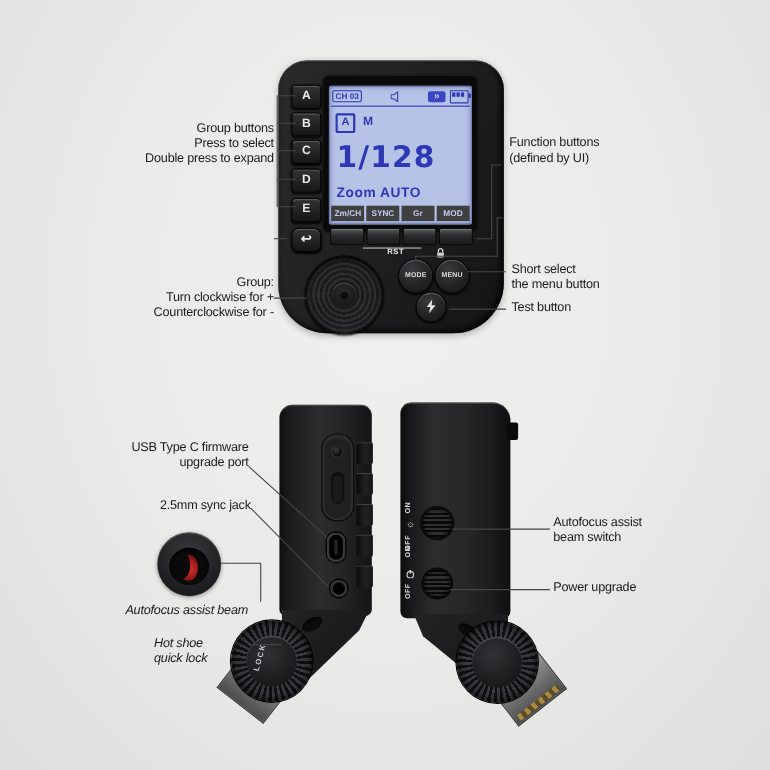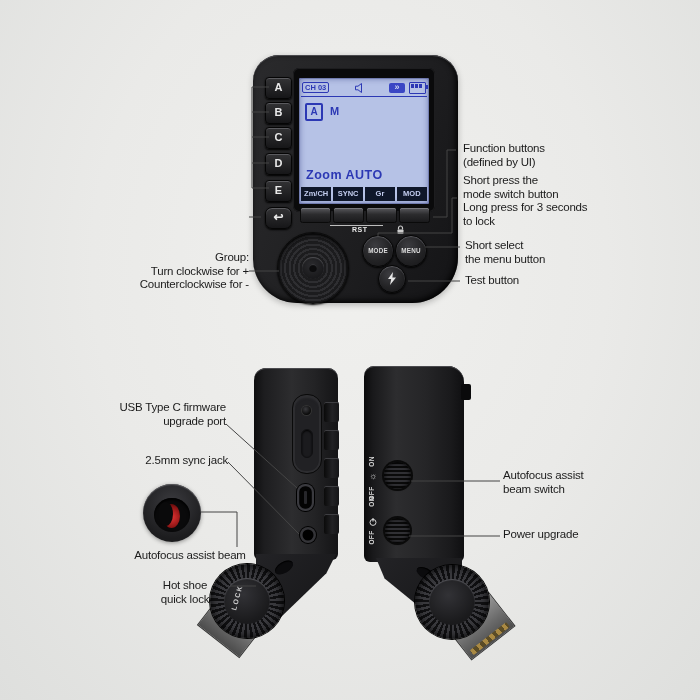--- a/index.html
+++ b/index.html
@@ -3,21 +3,21 @@
 <meta charset="utf-8">
 <style>
   html,body{margin:0;padding:0;}
   .stage{position:relative;width:700px;height:700px;overflow:hidden;
     background:radial-gradient(ellipse at 50% 38%, #f0f0ee 0%, #eaeae8 52%, #dedfdd 100%);
     font-family:"Liberation Sans", sans-serif;}
   .abs{position:absolute;}
   
   .lbl{position:absolute;font-size:11.5px;line-height:13.6px;color:#1b1b1b;letter-spacing:-0.2px;white-space:nowrap;}
   .lbl.r{text-align:right;}
-  .lbl.c{text-align:center;white-space:normal;}
+  .lbl.c{white-space:normal;font-style:italic;}
   
   .devtop{position:absolute;left:253px;top:55px;width:205px;height:248px;
     border-radius:26px 26px 46px 44px;
     background:linear-gradient(115deg,#2a2a2c 0%,#232325 35%,#1b1b1d 70%,#141416 100%);
     box-shadow:inset 0 1px 0 #4a4a4e, inset -2px -2px 6px #000, 0 2px 6px rgba(0,0,0,.25);}
   .key{position:absolute;left:12px;width:25px;height:20px;border-radius:4px;
     background:linear-gradient(180deg,#333335,#161618);
     border:1px solid #050505;box-shadow:inset 0 1px 0 #5a5a5e, 0 1px 2px #000;
     color:#e9e9e9;font-size:11px;font-weight:bold;text-align:center;line-height:19px;}
   .bezel{position:absolute;left:40px;top:13px;width:142px;height:144px;background:#0a0a0b;border-radius:6px;
@@ -32,21 +32,21 @@
   .battery i{display:block;width:3px;height:4px;background:#2c38b4;}
   .battery:after{content:"";position:absolute;right:-3px;top:2px;width:2px;height:4px;background:#2c38b4;}
   .lcd-divider{position:absolute;left:2px;right:2px;top:18px;height:0;border-top:1.5px solid #2c38b4;}
   .groupbox{position:absolute;left:6px;top:25px;width:14px;height:14px;border:2px solid #2c38b4;border-radius:2px;
     font-size:10px;font-weight:bold;text-align:center;line-height:14px;}
   .modechar{position:absolute;left:31px;top:27px;font-size:11px;font-weight:bold;}
   .bigpower{position:absolute;left:7px;top:50px;font-size:27px;font-weight:bold;letter-spacing:1px;
     font-family:"DejaVu Sans", sans-serif;}
   .zoomline{position:absolute;left:7px;top:90px;font-size:12.5px;font-weight:bold;letter-spacing:.5px;}
   .softrow{position:absolute;left:2px;right:2px;bottom:3px;height:14px;display:flex;gap:1.5px;}
-  .softkey{flex:1;background:#0f172a;color:#c3cdf0;font-size:7.5px;font-weight:bold;text-align:center;line-height:14px;}
+  .softkey{flex:1;background:#404040;color:#c3cdf0;font-size:7.5px;font-weight:bold;text-align:center;line-height:14px;}
   .fkey{position:absolute;top:152px;width:29px;height:14px;border-radius:2.5px;
     background:linear-gradient(180deg,#59595d,#2c2c2e 45%,#1a1a1c);border:1px solid #0a0a0a;box-shadow:inset 0 1px 0 #77777c;}
   .rbtn{position:absolute;width:30px;height:30px;border-radius:50%;
     background:radial-gradient(circle at 40% 32%,#3c3c40,#232325 55%,#151517);
     border:1px solid #060606;box-shadow:inset 0 1px 1px #5e5e64, 0 1px 2px #000;
     color:#dcdcdc;font-size:6.3px;font-weight:bold;text-align:center;line-height:30px;letter-spacing:.2px;}
   .dial{position:absolute;left:24px;top:177px;width:70px;height:70px;border-radius:50%;
     background:repeating-radial-gradient(circle at 50% 50%, #2e2e31 0 2px, #1c1c1e 2px 4.5px);
     border:1px solid #0a0a0a;box-shadow:inset 0 2px 5px #000, 0 1px 2px #000;}
   .dial .hub{position:absolute;left:24px;top:24px;width:22px;height:22px;border-radius:50%;
@@ -122,20 +122,21 @@
           <span class="wifichip">»</span>
           <span class="battery">
               <i></i>
               <i></i>
               <i></i>
             </span>
         </div>
         <div class="lcd-divider"></div>
         <div class="groupbox">A</div>
         <div class="modechar">M</div>
+        <div class="bigpower">1/128</div>
         <div class="zoomline">Zoom AUTO</div>
         <div class="softrow">
           <span class="softkey">Zm/CH</span>
           <span class="softkey">SYNC</span>
           <span class="softkey">Gr</span>
           <span class="softkey">MOD</span>
         </div>
       </div>
     </div>
 
@@ -233,34 +234,33 @@
       <path d="M460 281 H408"></path>
       <path d="M226 424 L297 488"></path>
       <path d="M228 462 L299 534"></path>
       <path d="M201 512 H237 V547"></path>
       <path d="M230 586 H256"></path>
       <path d="M500 481 H411"></path>
       <path d="M500 536 H409"></path>
     </g>
   </svg>
 
+  <div class="lbl r" style="right:451px;top:111px">
+    <div>Group buttons</div>
+    <div>Press to select</div>
+    <div>Double press to expand</div>
+  </div>
   <div class="lbl r" style="right:451px;top:251px">
     <div>Group:</div>
     <div>Turn clockwise for +</div>
     <div>Counterclockwise for -</div>
   </div>
-  <div class="lbl" style="left:463px;top:142px">
+  <div class="lbl" style="left:463px;top:124px">
     <div>Function buttons</div>
     <div>(defined by UI)</div>
-  </div>
-  <div class="lbl" style="left:463px;top:174px">
-    <div>Short press the</div>
-    <div>mode switch button</div>
-    <div>Long press for 3 seconds</div>
-    <div>to lock</div>
   </div>
   <div class="lbl" style="left:465px;top:239px">
     <div>Short select</div>
     <div>the menu button</div>
   </div>
   <div class="lbl" style="left:465px;top:274px">Test button</div>
 
   <div class="lbl r" style="right:474px;top:401px">
     <div>USB Type C firmware</div>
     <div>upgrade port</div>

